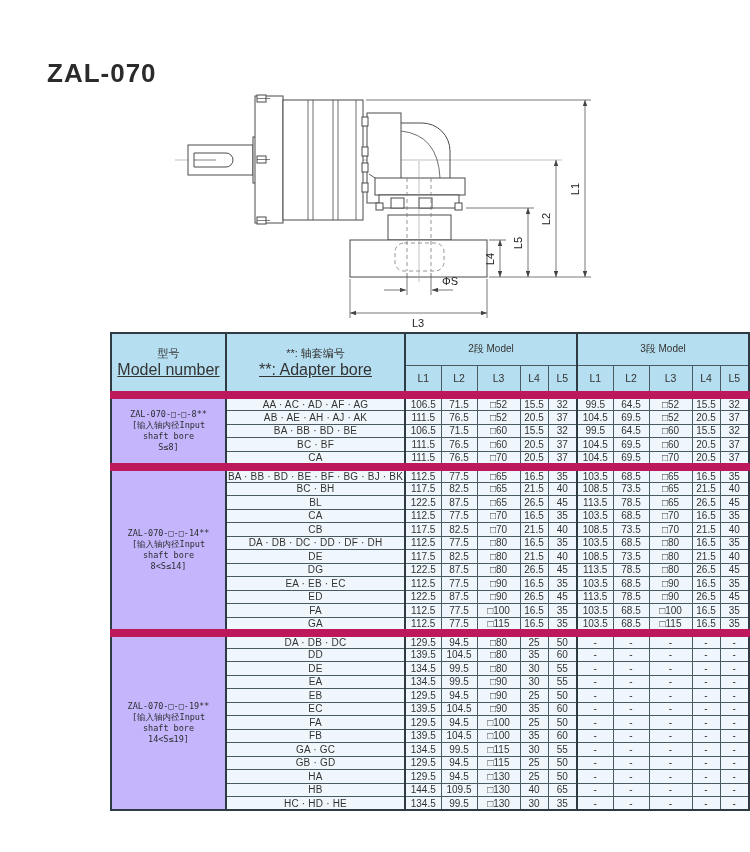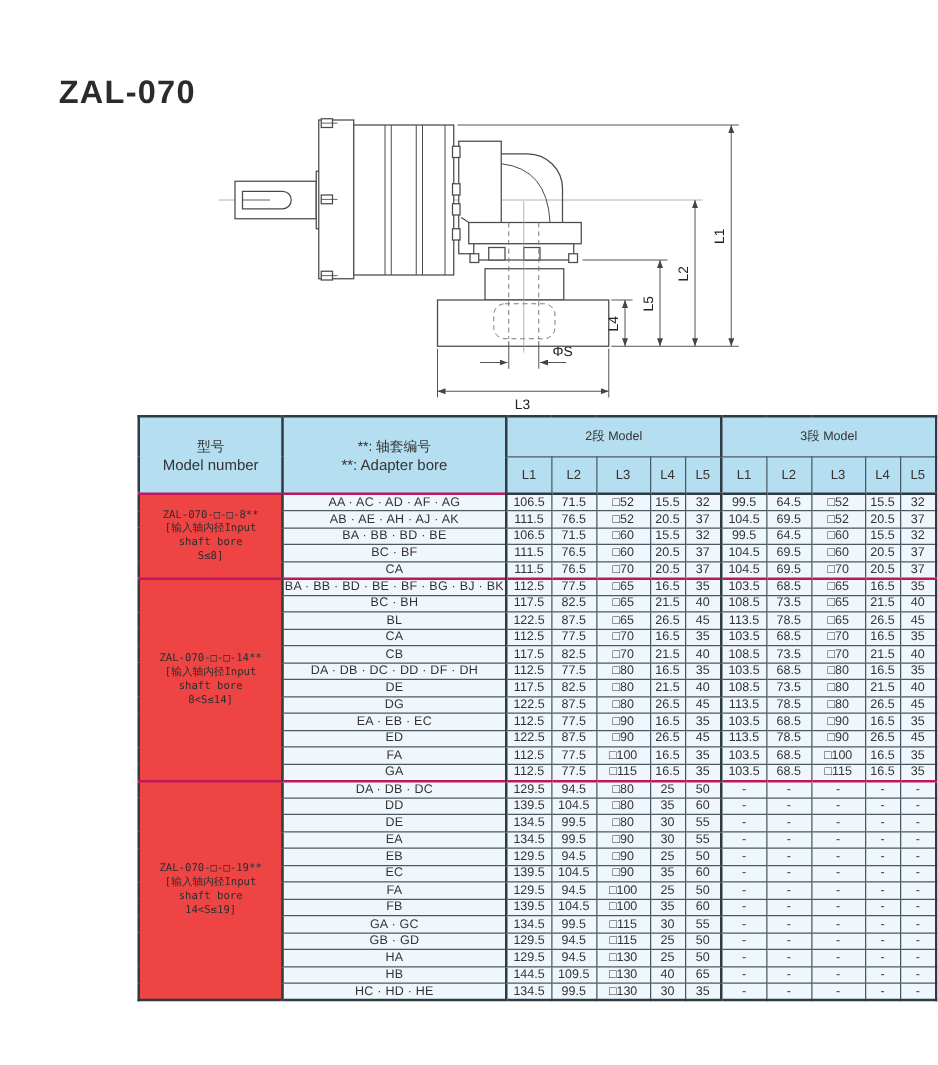--- a/index.html
+++ b/index.html
@@ -19,32 +19,32 @@
   .dim-table-wrap { position:absolute; left:62px; top:332px; width:638px; }
   table.dims {
     width:638px; table-layout:fixed; border-collapse:collapse;
     font-size:10px; color:#333;margin-left:48px;
   }
   table.dims td, table.dims th { border:1px solid #4a5a63; text-align:center; vertical-align:middle; padding:0; }
   table.dims { border:2px solid #2e3b42; }
   th { font-weight:normal; }
   .hdr { background:#b5dff0; }
   .hdr-zh { font-size:11px; }
-  .hdr-en { font-size:12px; }
+  .hdr-en { font-size:16px;text-decoration:underline; }
   tr.hrow1 th { height:32px; }
   tr.hrow2 th { height:30px; font-size:10.5px; }
   tbody td { height:13.5px; line-height:11px; background:#eff7fc; }
   td.model-cell {
-    background:#ef4444; white-space:pre-line;
+    background:#c4b5fd; white-space:pre-line;
     font-family:"DejaVu Sans Mono", monospace; font-size:8.5px; line-height:11px;
     color:#2e2e2e;
   }
   td.code-cell { font-size:10px; letter-spacing:0.2px; }
   .sep-left { border-left:2px solid #2e3b42 !important; }
-  tr.group-start td { border-top:2px solid #be185d; }
+  tr.group-start td { border-top:8px solid #be185d; }
   thead tr.hrow2 th { border-bottom:2px solid #2e3b42; }
 
   svg text { font-family:"Liberation Sans", sans-serif; fill:#222; }
 </style>
 </head>
 <body>
 
 <div class="page">
 
   <div class="page-title">ZAL-070</div>

